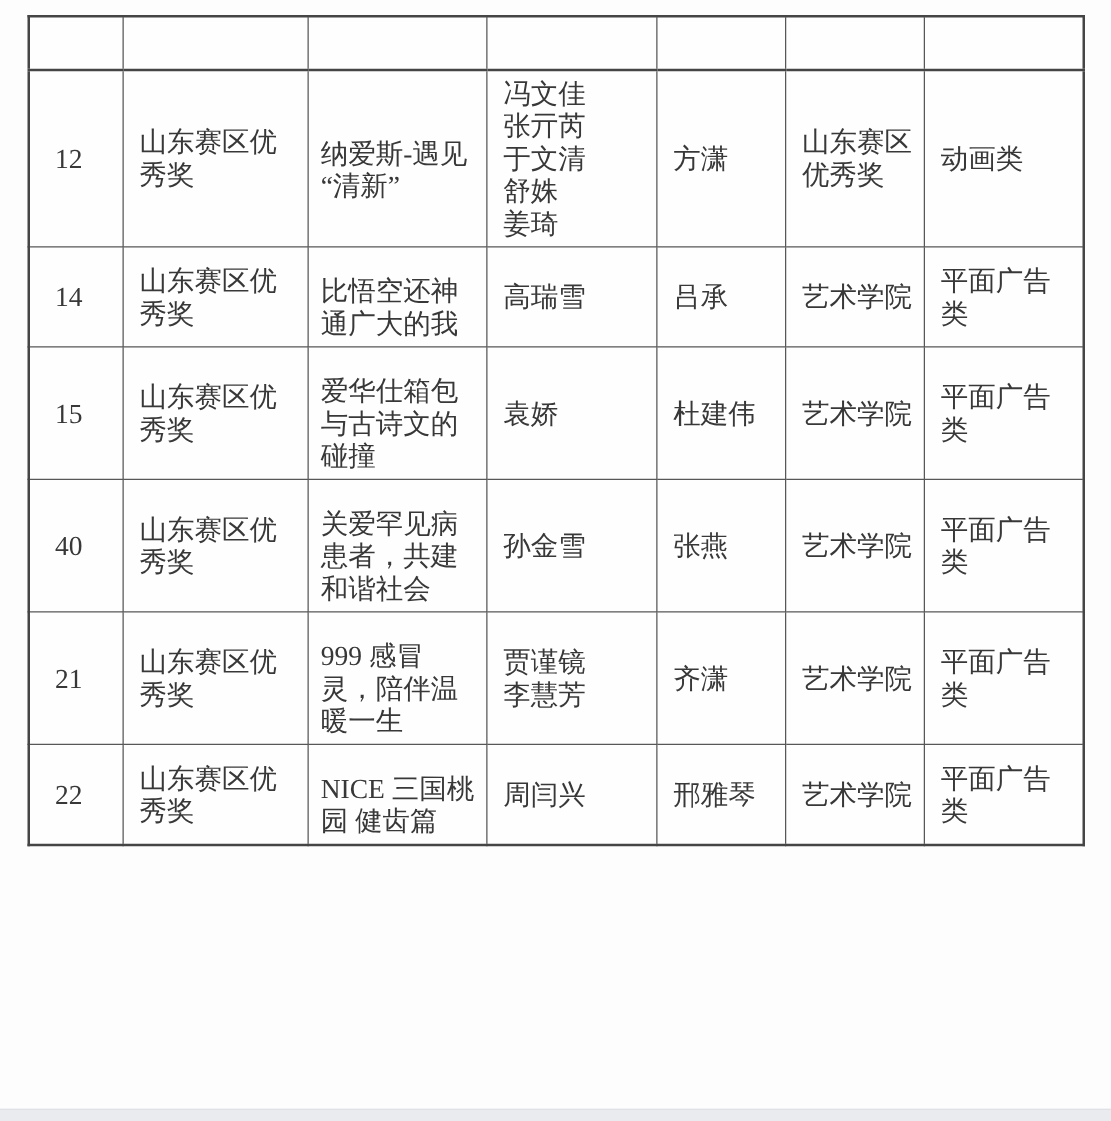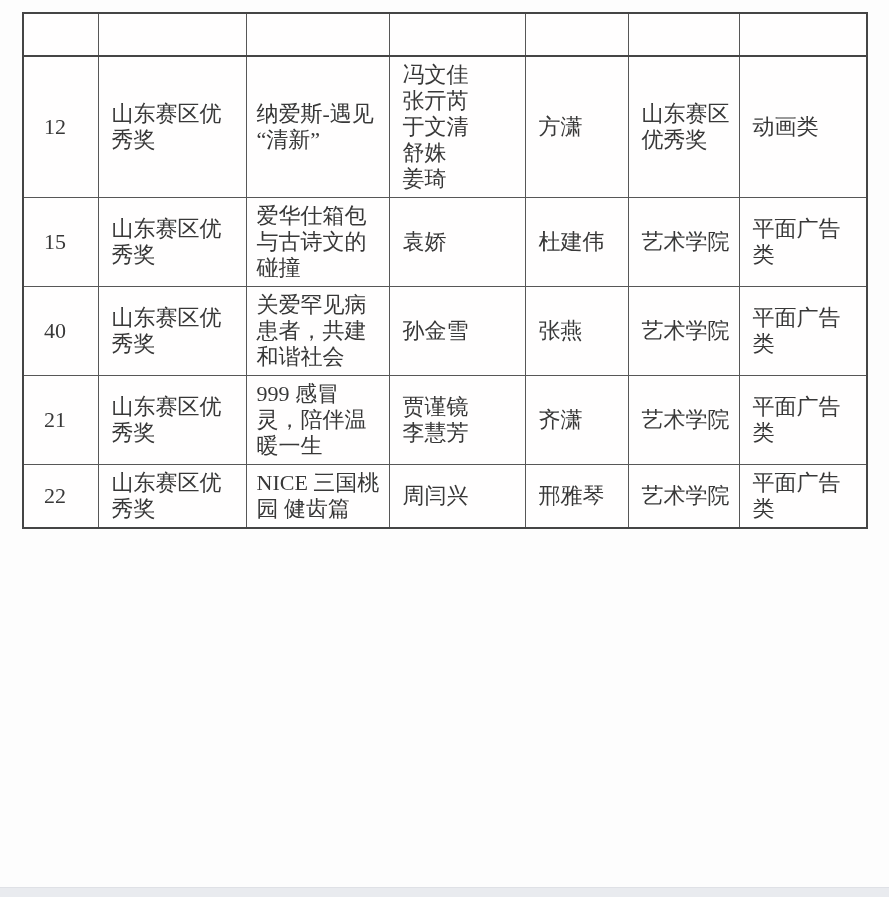--- a/index.html
+++ b/index.html
@@ -50,21 +50,21 @@
   }
   td {
     height: 52px; 
     padding: 5px 8px 5px 13px;
   }
   td.c-no {
     text-align: left;
     padding: 5px 20px;
   }
   td.c-title {
-    padding: 5px 6px 5px 10px;
+    padding: 22px 6px 5px 10px;
   }
   td.c-authors {
     white-space: pre-line;
   }
   .bottom-bar {
     position: absolute;
     left: 0;
     bottom: 0;
     width: 100%;
     height: 9px;
@@ -105,20 +105,29 @@
     <td class="c-authors">冯文佳
 张亓芮
 于文清
 舒姝
 姜琦</td>
     <td class="c-advisor">方潇</td>
     <td class="c-college">山东赛区优秀奖</td>
     <td class="c-category">动画类</td>
   </tr>
         <tr>
+    <td class="c-no">14</td>
+    <td class="c-award">山东赛区优秀奖</td>
+    <td class="c-title">比悟空还神通广大的我</td>
+    <td class="c-authors">高瑞雪</td>
+    <td class="c-advisor">吕承</td>
+    <td class="c-college">艺术学院</td>
+    <td class="c-category">平面广告类</td>
+  </tr>
+        <tr>
     <td class="c-no">15</td>
     <td class="c-award">山东赛区优秀奖</td>
     <td class="c-title">爱华仕箱包与古诗文的碰撞</td>
     <td class="c-authors">袁娇</td>
     <td class="c-advisor">杜建伟</td>
     <td class="c-college">艺术学院</td>
     <td class="c-category">平面广告类</td>
   </tr>
         <tr>
     <td class="c-no">40</td>

